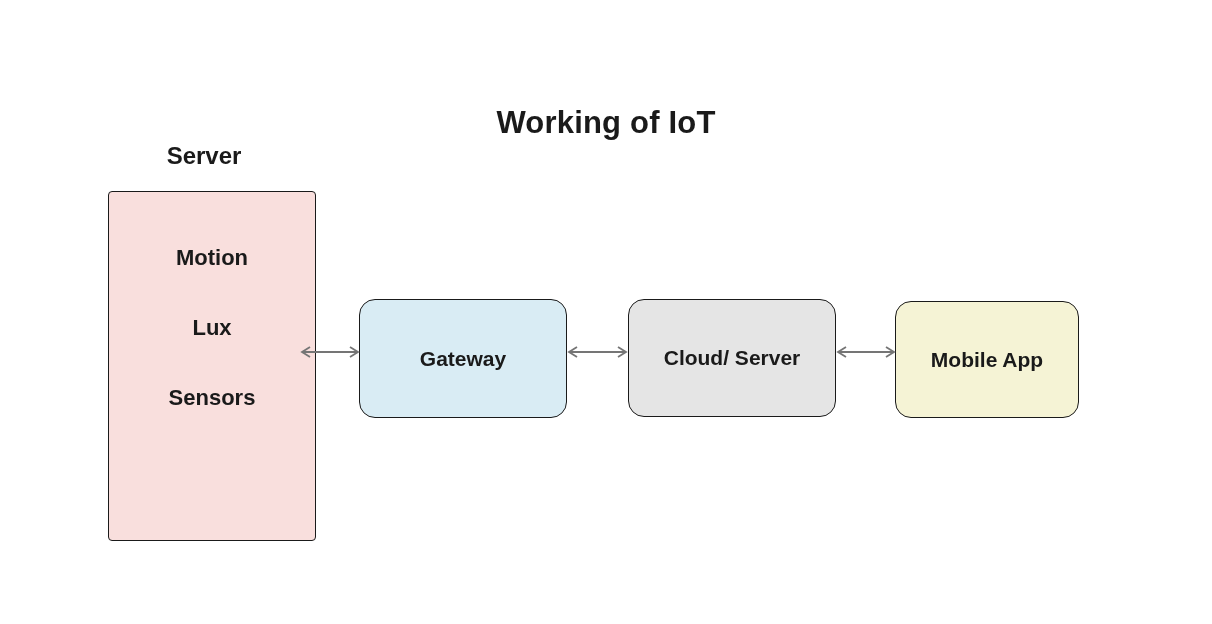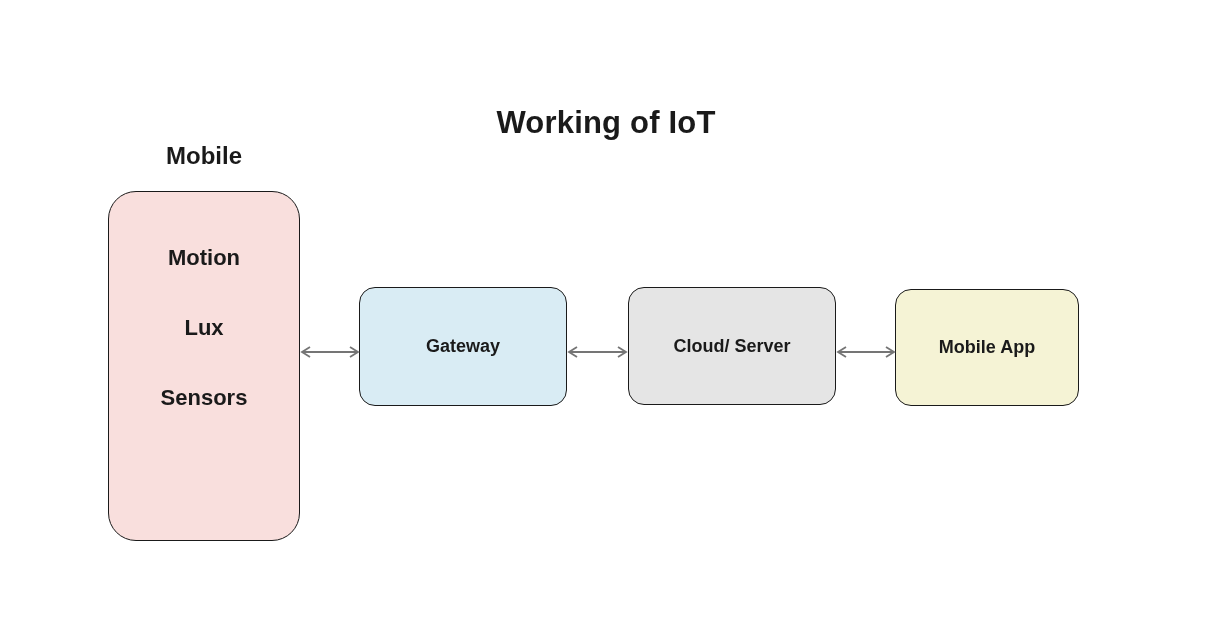--- a/index.html
+++ b/index.html
@@ -29,65 +29,66 @@
     left: 108px;
     width: 192px;
     text-align: center;
     font-size: 24px;
     font-weight: 700;
   }
   .sensors-box {
     position: absolute;
     left: 108px;
     top: 191px;
-    width: 192px;
+    width: 208px;
     height: 350px;
     background: #f9dfdd;
     border: 1px solid #1a1a1a;
-    border-radius: 28px;
+    border-radius: 4px;
     box-sizing: border-box;
     padding-top: 31px;
   }
   .sensor-item {
     height: 70px;
     line-height: 70px;
     text-align: center;
     font-size: 22px;
     font-weight: 700;
   }
   .node {
     position: absolute;
     border: 1px solid #1a1a1a;
     border-radius: 16px;
     box-sizing: border-box;
     display: flex;
     align-items: center;
     justify-content: center;
-    font-size: 18px;
+    font-size: 21px;
     font-weight: 700;
+    margin-top: 12px;
   }
   .node-gateway   { left: 359px; top: 287px; width: 208px; height: 119px; background: #d9ecf4; }
   .node-cloud     { left: 628px; top: 287px; width: 208px; height: 118px; background: #e5e5e5; }
   .node-mobile    { left: 895px; top: 289px; width: 184px; height: 117px; background: #f5f3d5; }
   .arrows {
     position: absolute;
     left: 0; top: 0;
     width: 1212px;
     height: 624px;
     pointer-events: none;
   }
 </style>
 </head>
 <body>
 
 <div class="canvas">
 
   <div class="title">Working of IoT</div>
 
-  <div class="sensors-label">Mobile</div>
+  <div class="sensors-label">Server</div>
 
   <div class="sensors-box">
     <div class="sensor-item">Motion</div>
     <div class="sensor-item">Lux</div>
     <div class="sensor-item">Sensors</div>
   </div>
 
   <div class="node node-gateway">
     <span>Gateway</span>
   </div>

